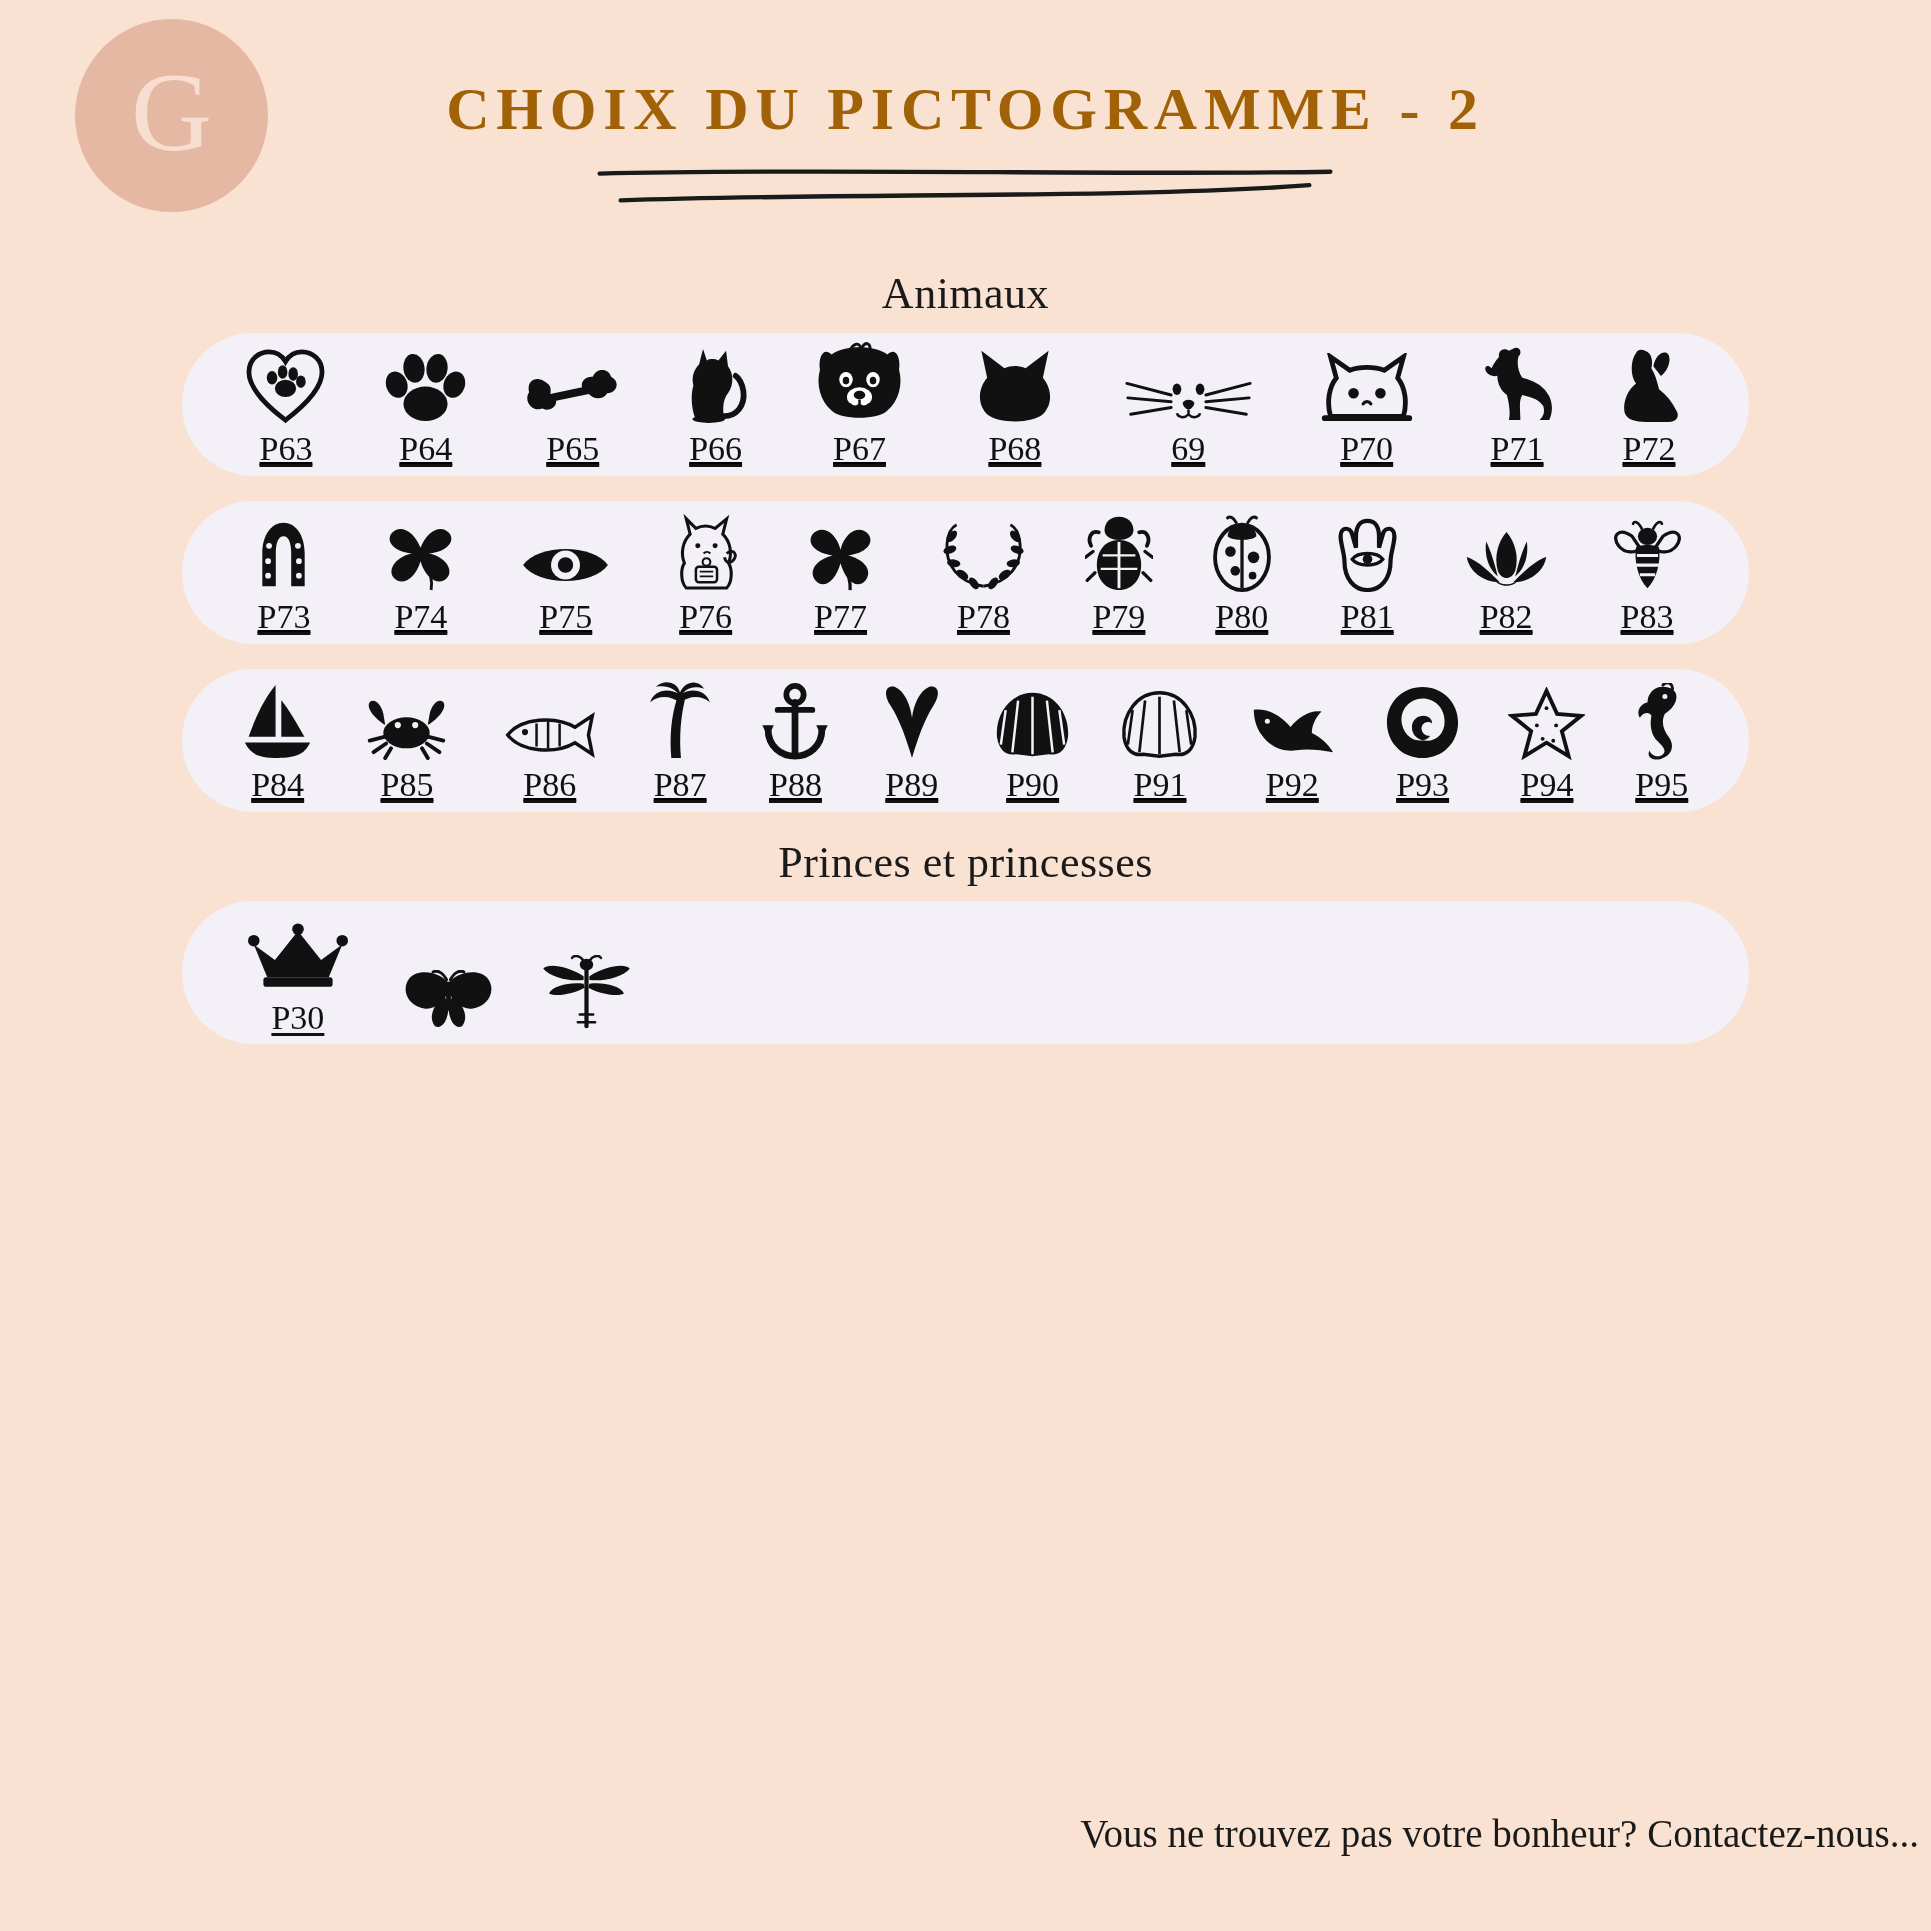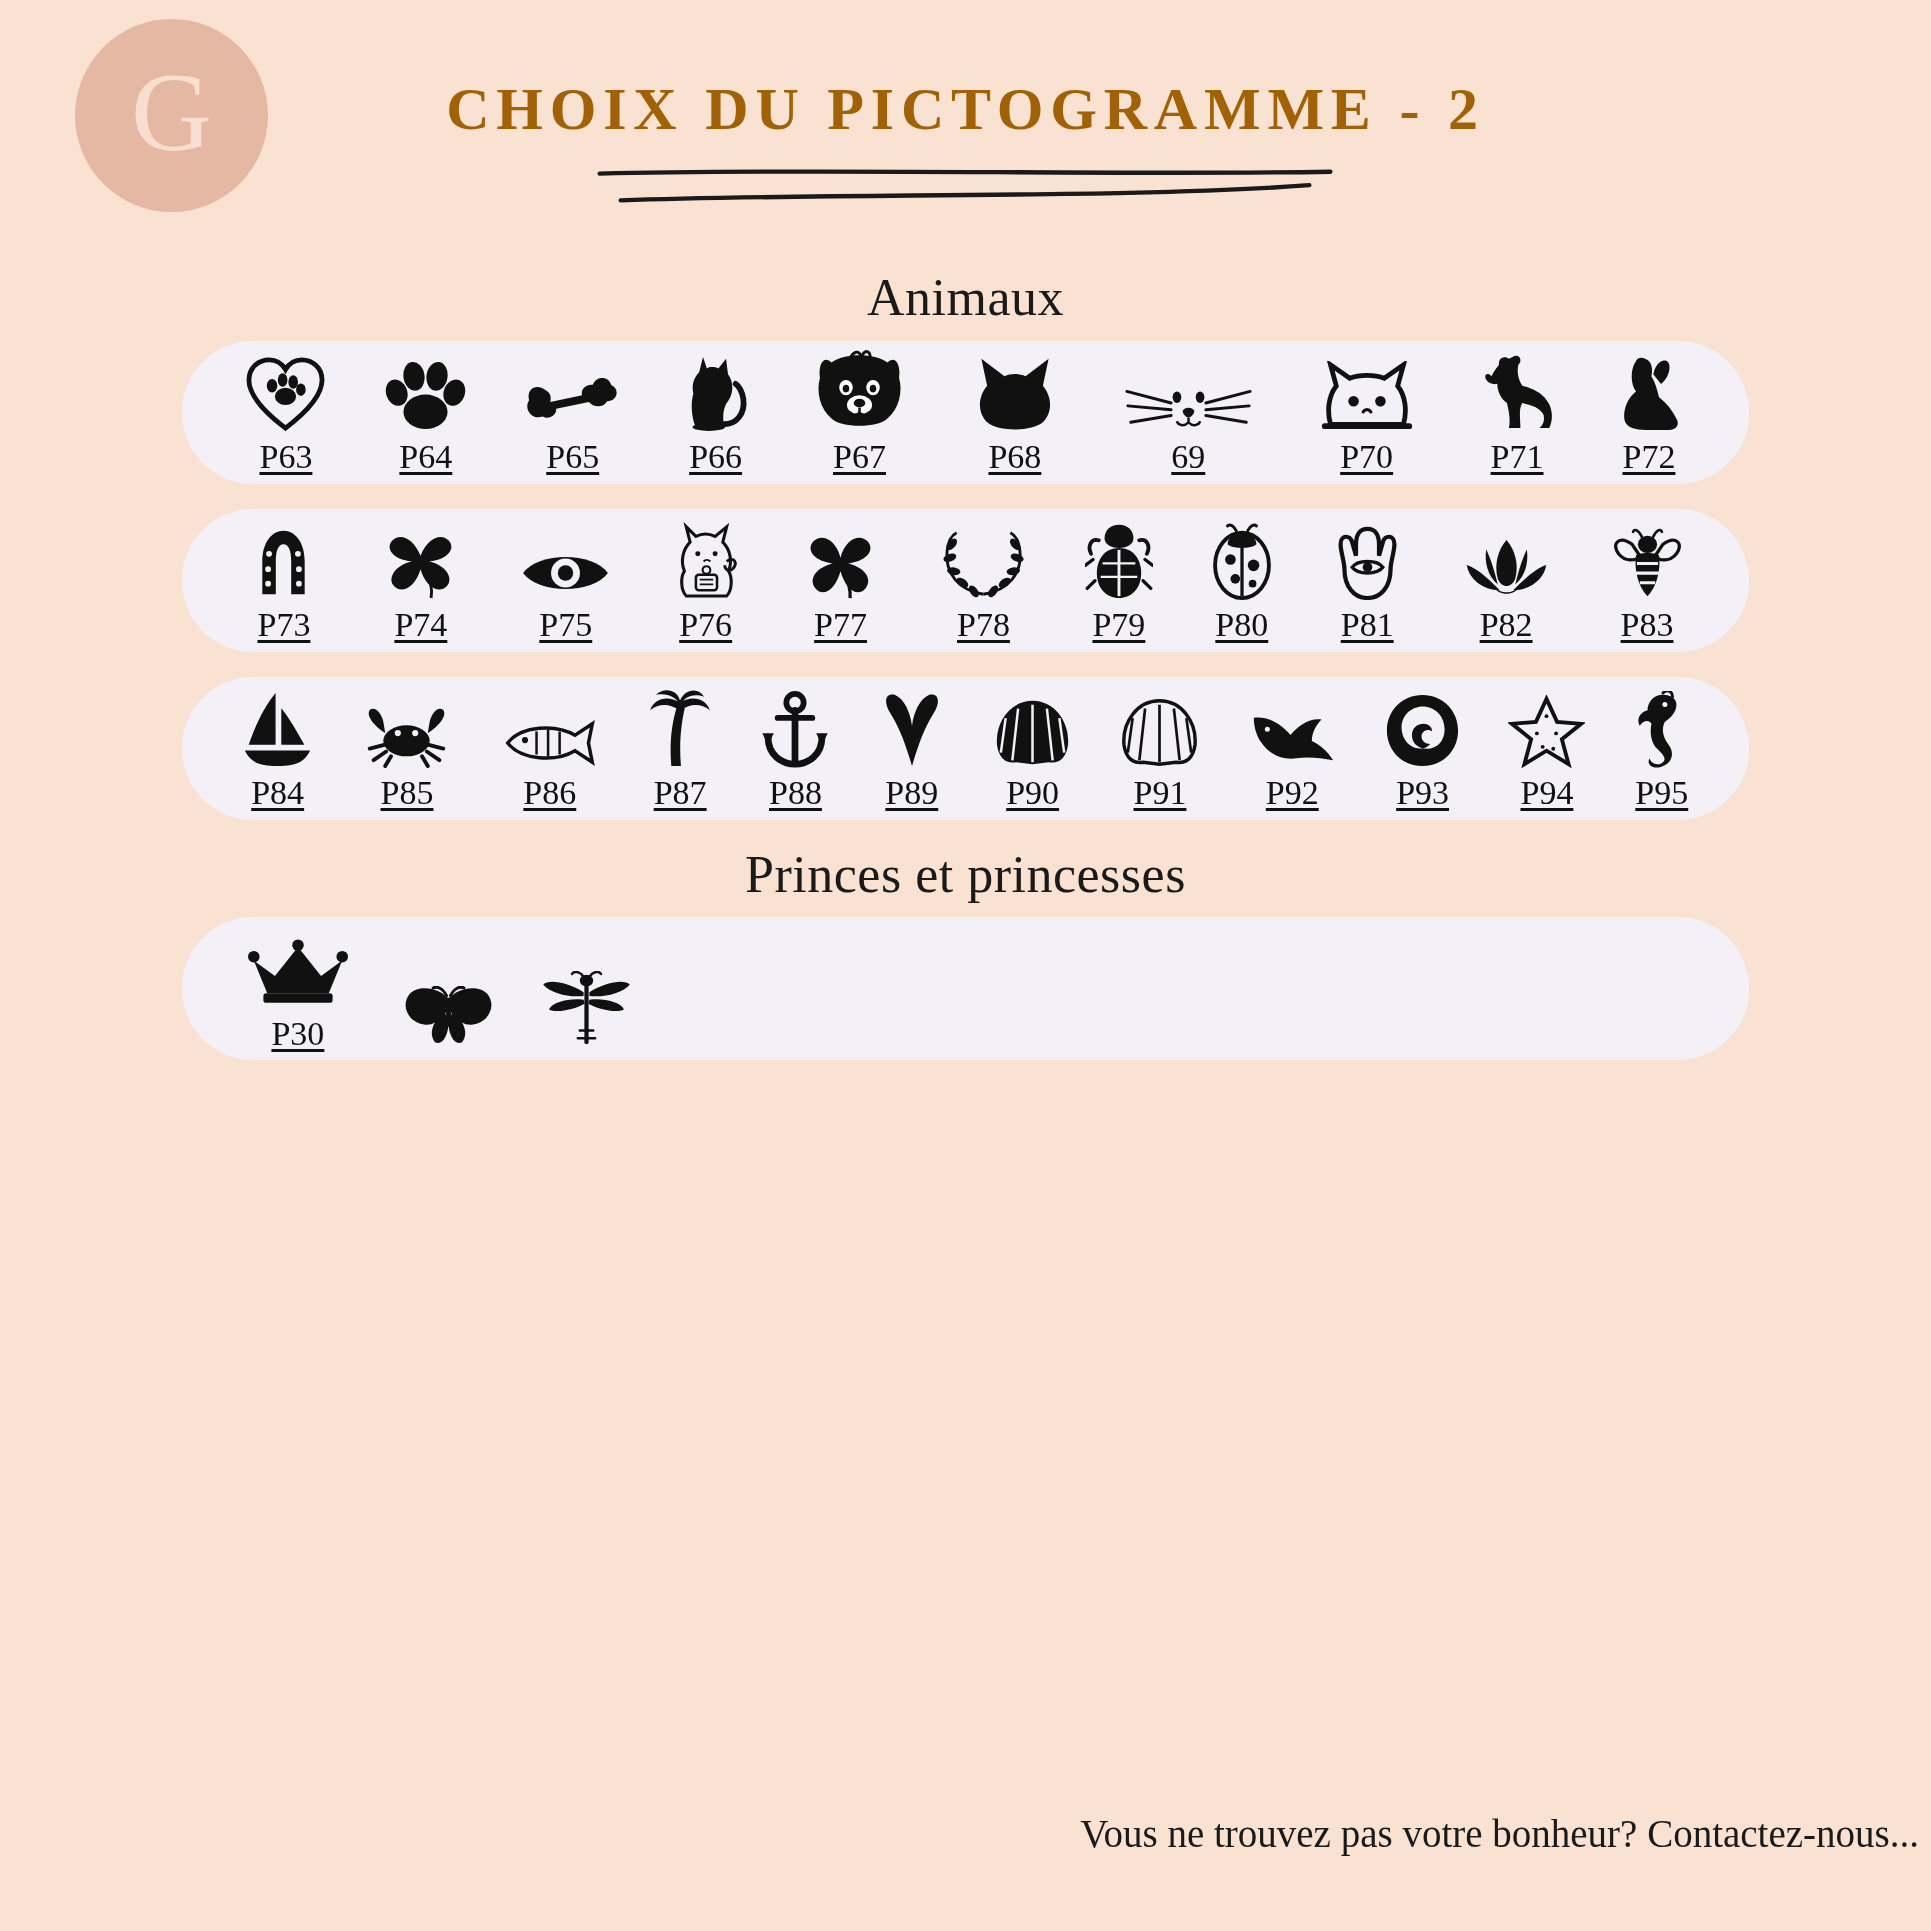--- a/index.html
+++ b/index.html
@@ -48,37 +48,37 @@
   #title-underline {
     position: absolute;
     left: 579px; top: 166px;
     width: 772px; height: 44px;
   }
 
   
   .sec-title {
     text-align: center;
     font-family: "Liberation Serif", serif;
-    font-size: 52px;
+    font-size: 44px;
     color: #1a1a1a;
     letter-spacing: 0.5px;
   }
 
   
   .pill {
     background: #f3f0f7;
     border-radius: 71px;
     height: 143px;
     margin: 13.5px 182px 0 182px;
     display: flex;
     align-items: center;
     padding: 0 35px;
   }
   .pill.left { justify-content: flex-start; text-align: center; }
-  .pill.spread { justify-content: space-around; }
+  .pill.spread { justify-content: space-around; text-decoration: underline; }
 
   .item {
     display: flex;
     flex-direction: column;
     align-items: center;
     justify-content: flex-end;
     height: 127px;
     padding: 0 3.9px;
   }
   .item .ico {

